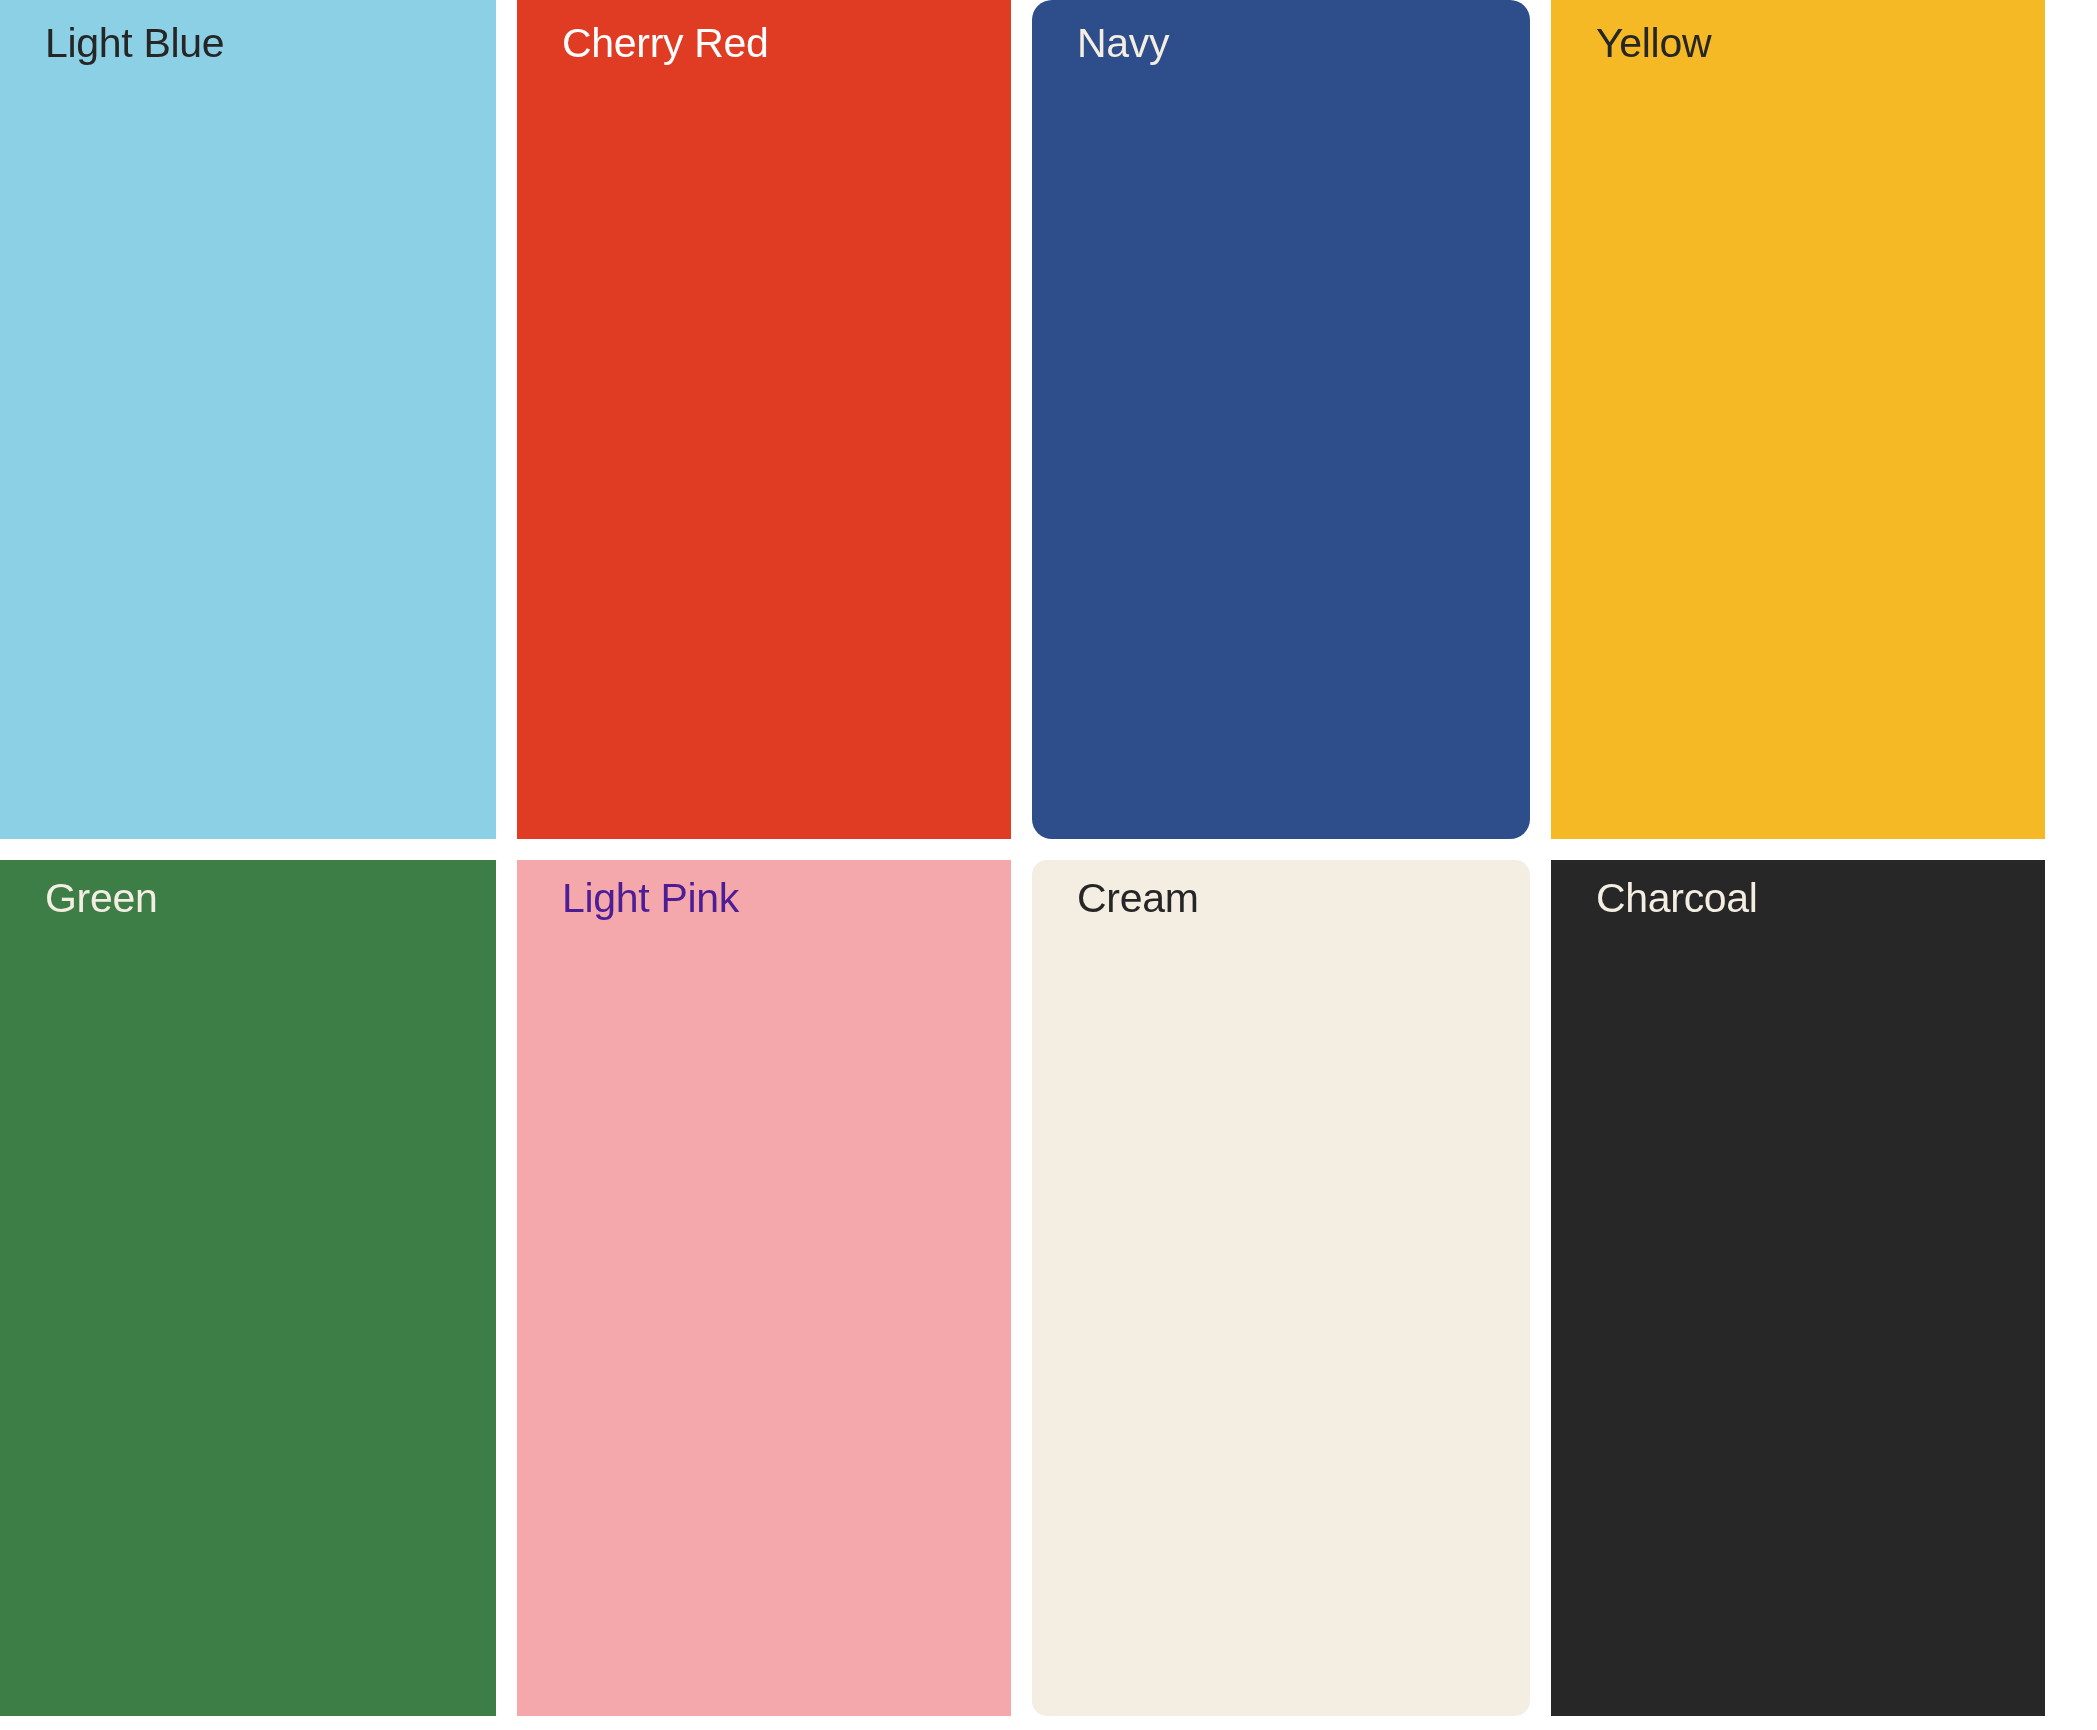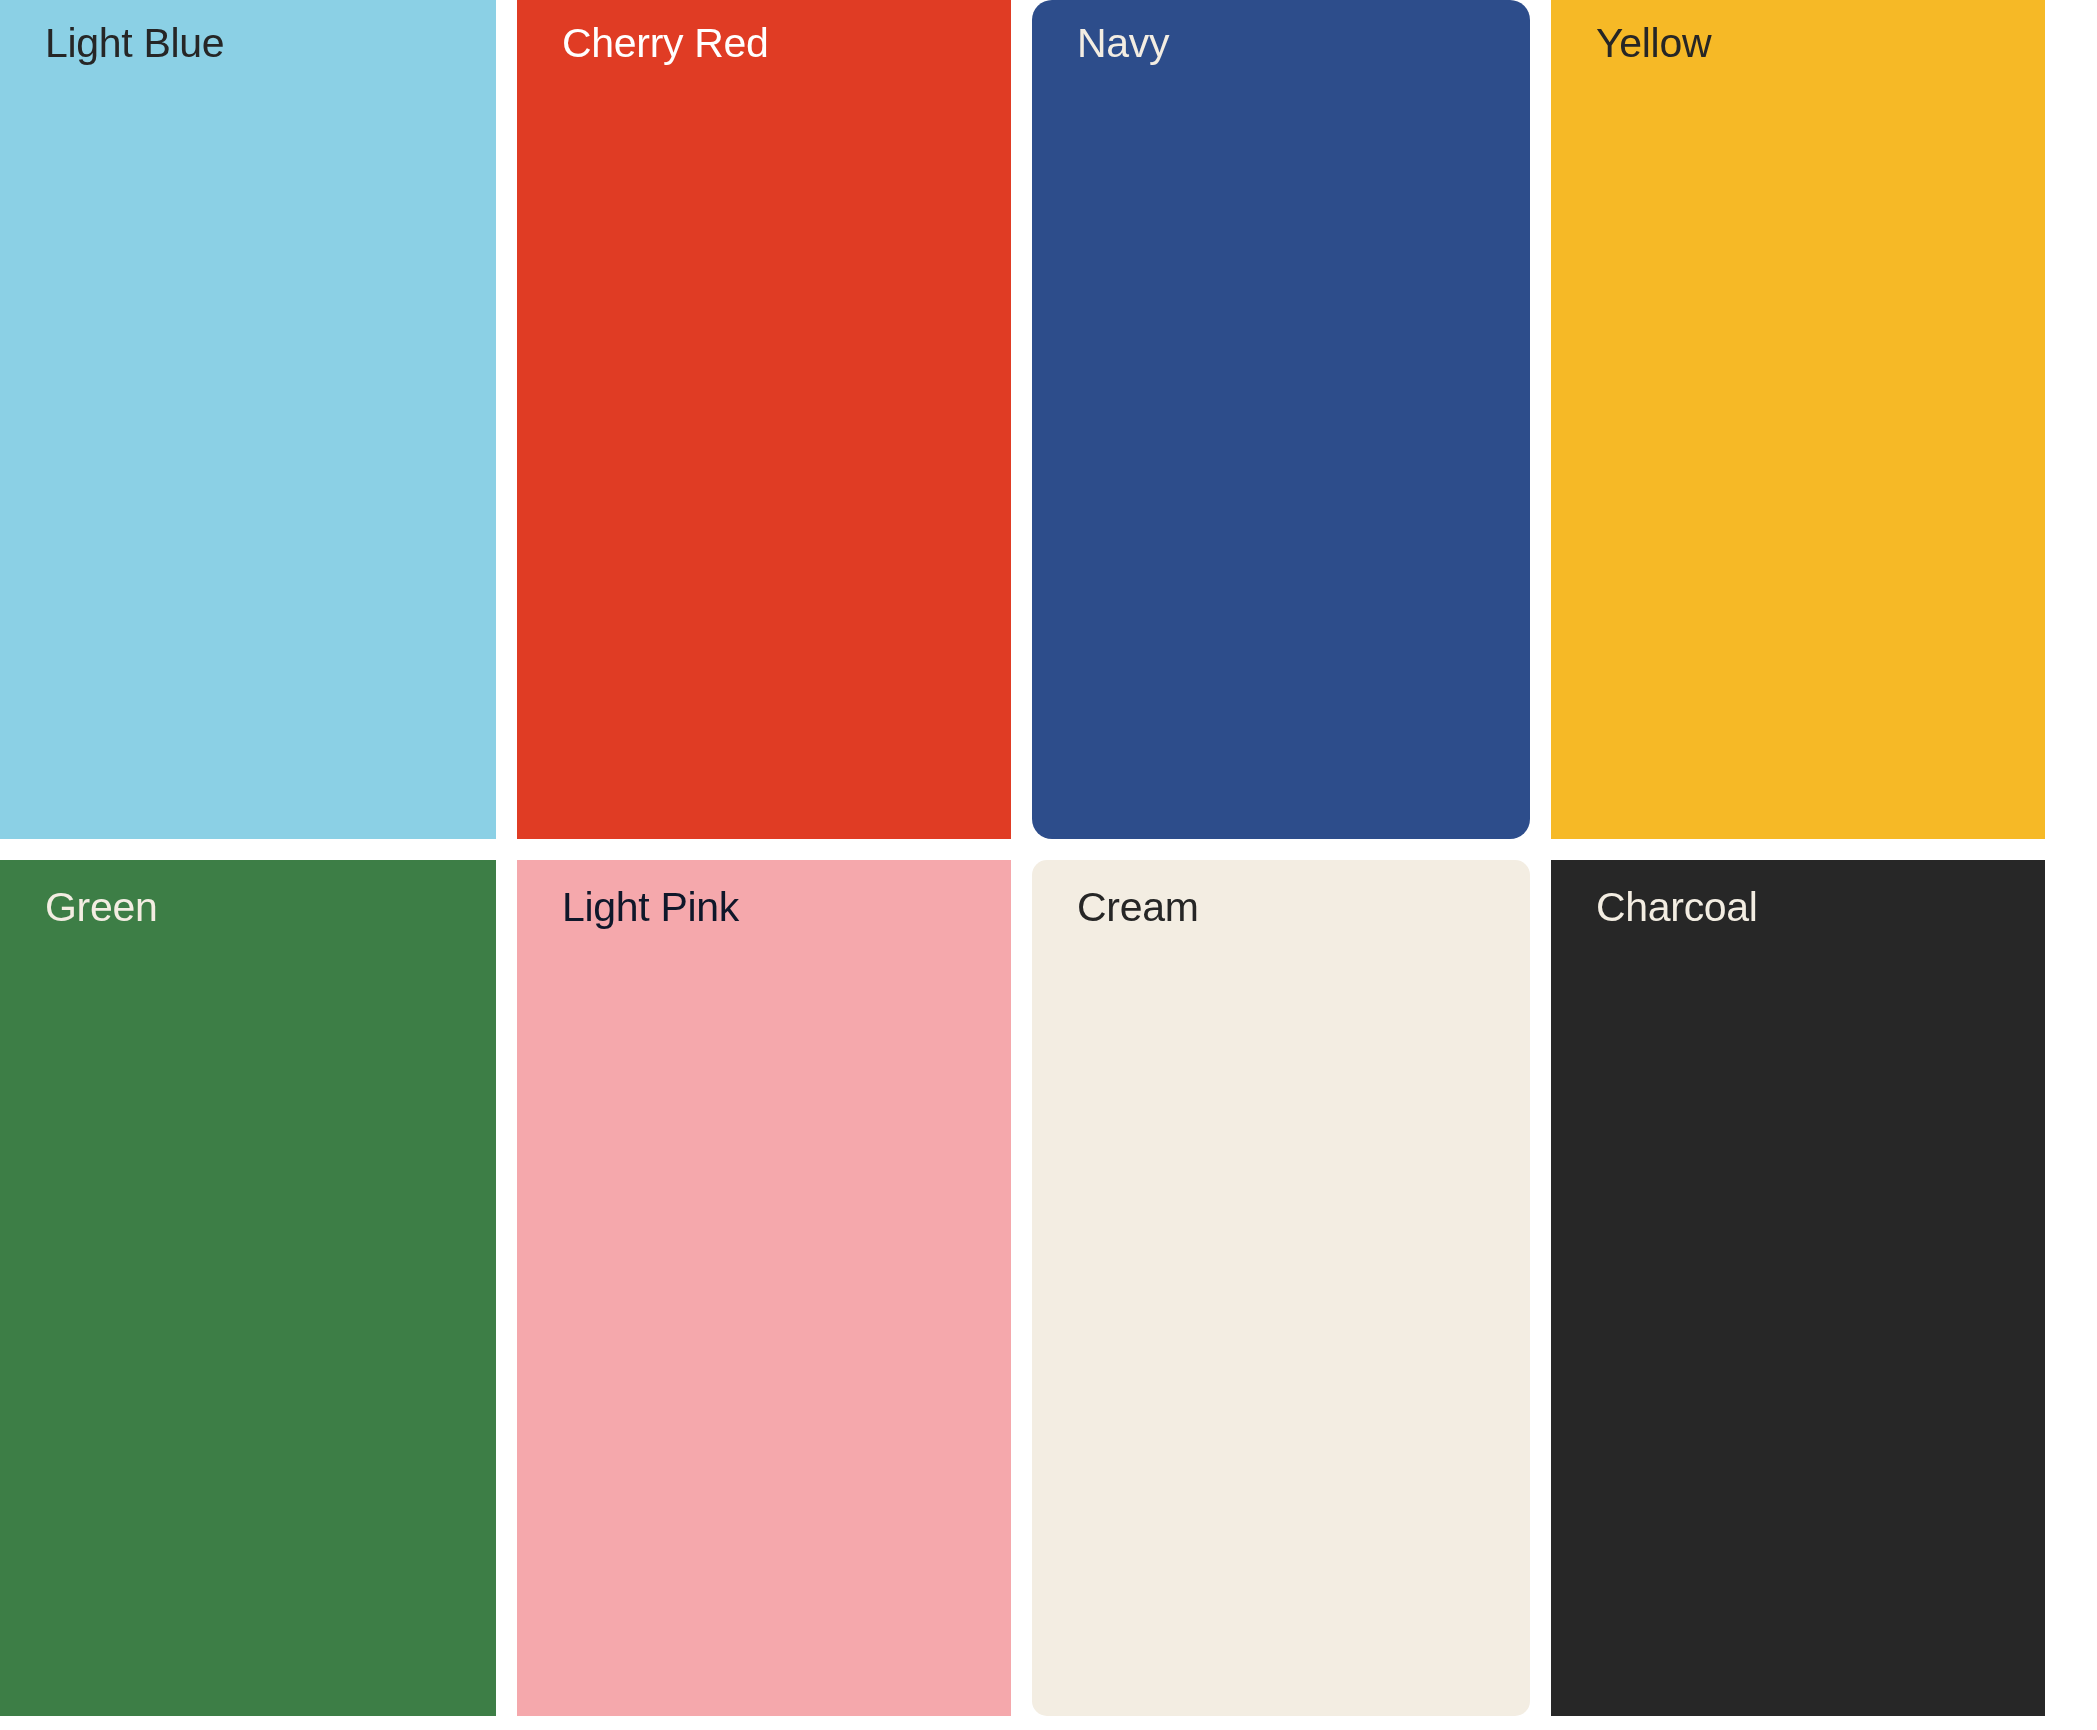--- a/index.html
+++ b/index.html
@@ -41,21 +41,21 @@
     font-family: "Liberation Sans", "DejaVu Sans", sans-serif;
     font-size: 41px;
     line-height: 1.1;
     font-weight: 500;
     letter-spacing: -0.3px;
     white-space: nowrap;
   }
 
   
   #palette-grid .swatch.row-2 .swatch-label {
-    top: 25px;
+    top: 16px;
   }
 </style>
 </head>
 <body style="background: rgb(255, 255, 255);">
 
 <div id="palette-grid">
 
   <div class="swatch row-1" style="background-color: rgb(139, 208, 229);">
     <span class="swatch-label" style="color: rgb(38, 38, 38);">Light Blue</span>
   </div>
@@ -70,21 +70,21 @@
 
   <div class="swatch row-1" style="background-color: rgb(246, 185, 38);">
     <span class="swatch-label" style="color: rgb(38, 38, 38);">Yellow</span>
   </div>
 
   <div class="swatch row-2" style="background-color: rgb(61, 126, 70);">
     <span class="swatch-label" style="color: rgb(243, 237, 226);">Green</span>
   </div>
 
   <div class="swatch row-2" style="background-color: rgb(245, 168, 172);">
-    <span class="swatch-label" style="color: #0f172a;">Light Pink</span>
+    <span class="swatch-label" style="color: #4c1d95;">Light Pink</span>
   </div>
 
   <div class="swatch row-2" style="background-color: rgb(243, 237, 226); border-radius: 15px;">
     <span class="swatch-label" style="color: rgb(38, 38, 38);">Cream</span>
   </div>
 
   <div class="swatch row-2" style="background-color: rgb(39, 39, 39);">
     <span class="swatch-label" style="color: rgb(243, 237, 226);">Charcoal</span>
   </div>
 

